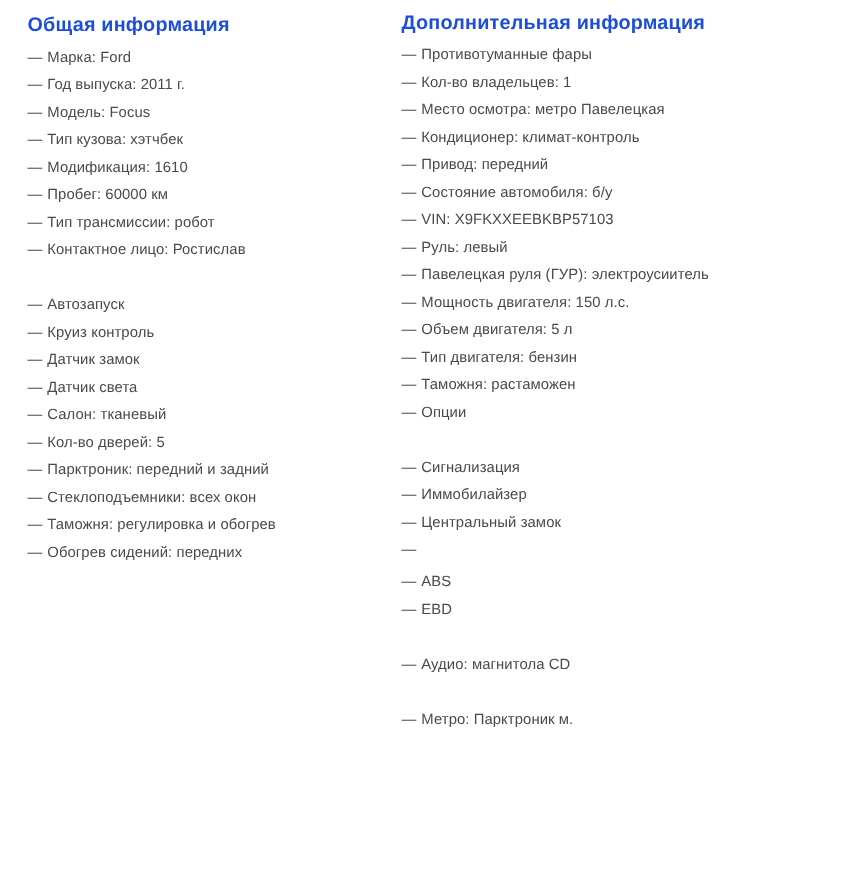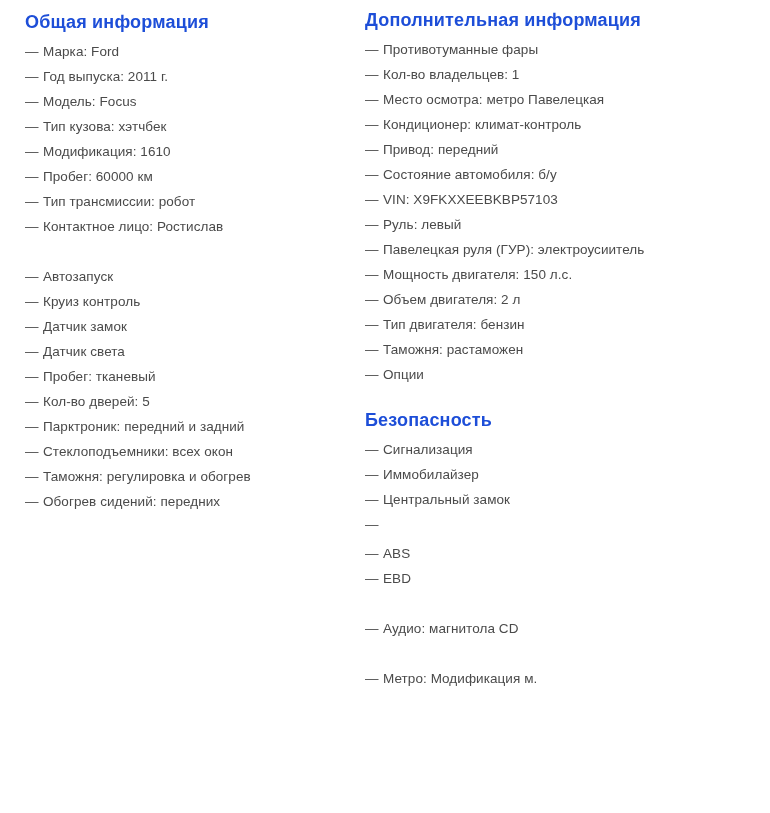--- a/index.html
+++ b/index.html
@@ -148,21 +148,21 @@
           <li class="spec-item">
             <span class="dash">—</span>
             <span class="item-text">Датчик замок</span>
           </li>
           <li class="spec-item">
             <span class="dash">—</span>
             <span class="item-text">Датчик света</span>
           </li>
           <li class="spec-item">
             <span class="dash">—</span>
-            <span class="item-text">Пробег: тканевый</span>
+            <span class="item-text">Салон: тканевый</span>
           </li>
           <li class="spec-item">
             <span class="dash">—</span>
             <span class="item-text">Кол-во дверей: 5</span>
           </li>
           <li class="spec-item">
             <span class="dash">—</span>
             <span class="item-text">Парктроник: передний и задний</span>
           </li>
           <li class="spec-item">
@@ -219,38 +219,37 @@
           <li class="spec-item wrap">
             <span class="dash">—</span>
             <span class="item-text">Павелецкая руля (ГУР): электроусиитель</span>
           </li>
           <li class="spec-item">
             <span class="dash">—</span>
             <span class="item-text">Мощность двигателя: 150 л.с.</span>
           </li>
           <li class="spec-item">
             <span class="dash">—</span>
-            <span class="item-text">Объем двигателя: 2 л</span>
+            <span class="item-text">Объем двигателя: 5 л</span>
           </li>
           <li class="spec-item">
             <span class="dash">—</span>
             <span class="item-text">Тип двигателя: бензин</span>
           </li>
           <li class="spec-item">
             <span class="dash">—</span>
             <span class="item-text">Таможня: растаможен</span>
           </li>
           <li class="spec-item">
             <span class="dash">—</span>
             <span class="item-text">Опции</span>
           </li>
         </ul>
       </div>
       <div class="section">
-        <div class="section-title">Безопасность</div>
         <ul class="spec-list">
           <li class="spec-item">
             <span class="dash">—</span>
             <span class="item-text">Сигнализация</span>
           </li>
           <li class="spec-item">
             <span class="dash">—</span>
             <span class="item-text">Иммобилайзер</span>
           </li>
           <li class="spec-item">
@@ -279,18 +278,18 @@
           <li class="spec-item">
             <span class="dash">—</span>
             <span class="item-text">Аудио: магнитола CD</span>
           </li>
         </ul>
       </div>
       <div class="section">
         <ul class="spec-list">
           <li class="spec-item">
             <span class="dash">—</span>
-            <span class="item-text">Метро: Модификация м.</span>
+            <span class="item-text">Метро: Парктроник м.</span>
           </li>
         </ul>
       </div>
     </div>
 </div>
 
 </body></html>

